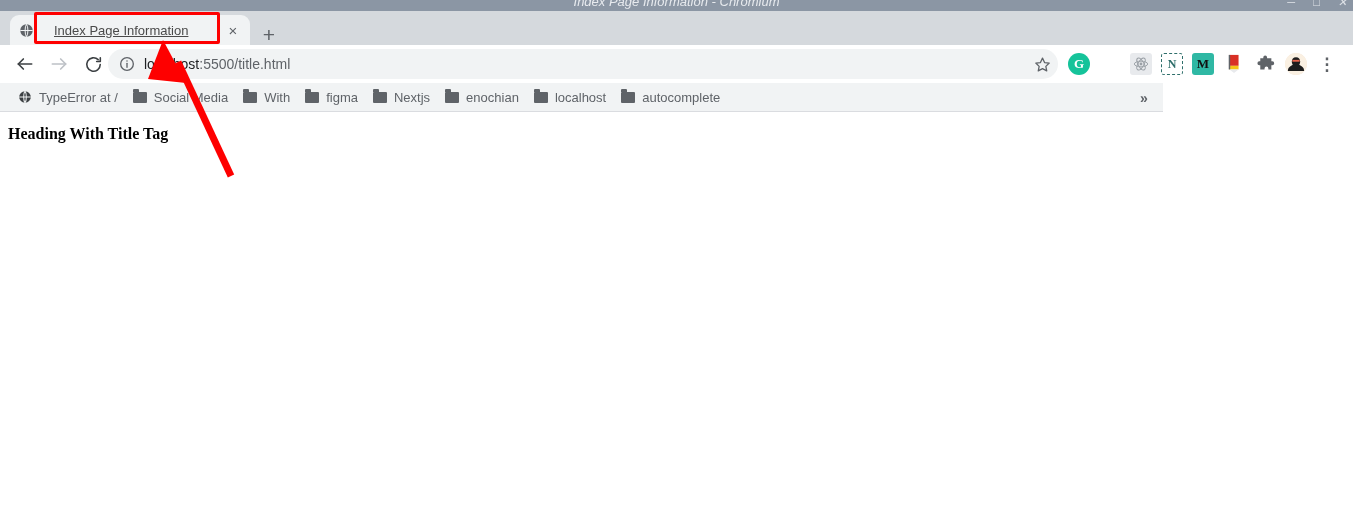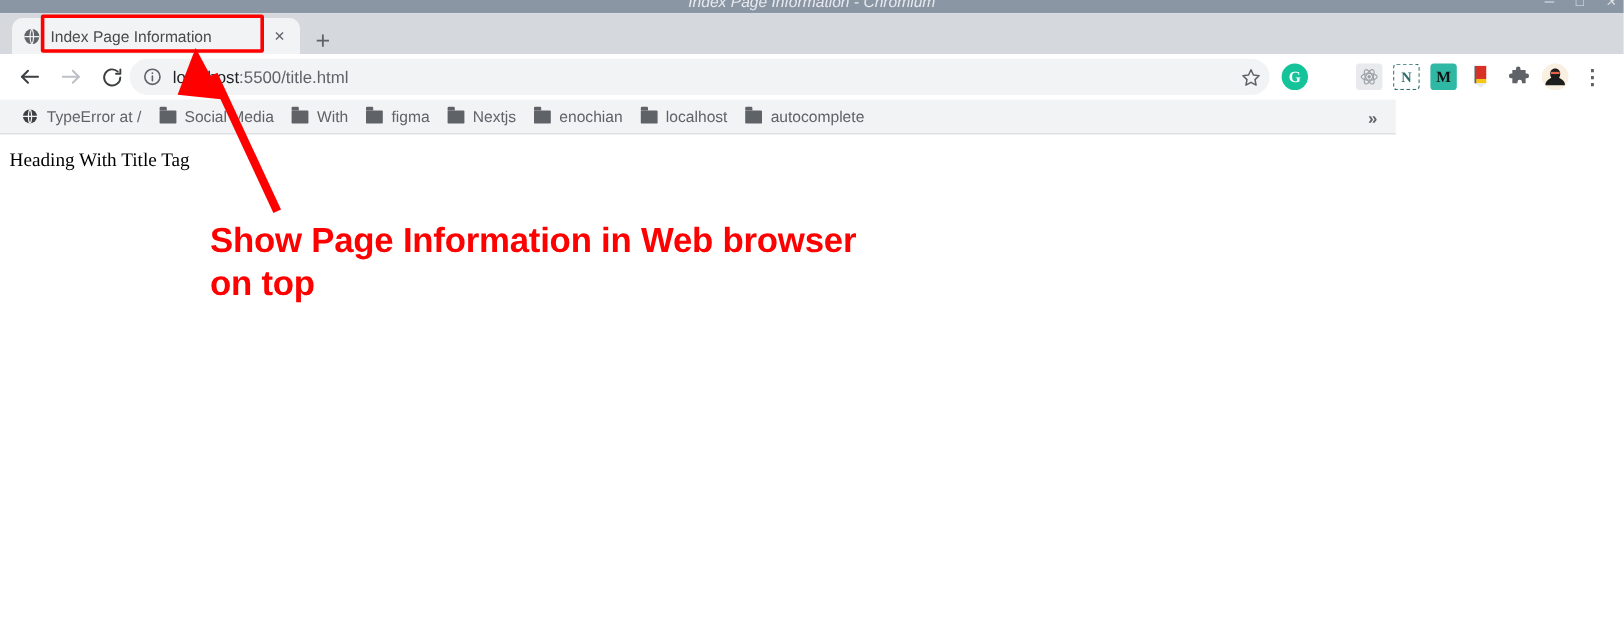--- a/index.html
+++ b/index.html
@@ -46,21 +46,22 @@
   }
   .tab-favicon {
     width: 16px; height: 16px; flex: 0 0 16px;
     margin-right: 4px;
     display: flex; align-items: center; justify-content: center;
   }
   .tab-title {
     font-size: 13px; color: #4a4a4a;
     white-space: nowrap; overflow: hidden; text-overflow: ellipsis;
     flex: 1 1 auto;
-    padding-left: 4px;
+    padding-left: 16px;
+    text-decoration: underline;
   }
   .tab-close {
     width: 18px; height: 18px; flex: 0 0 18px;
     display: flex; align-items: center; justify-content: center;
     font-size: 15px; color: #5f6368; line-height: 1;
   }
   .newtab {
     position: absolute; left: 256px; top: 10px;
     width: 26px; height: 26px;
     display: flex; align-items: center; justify-content: center;
@@ -159,21 +160,21 @@
   }
 
   
   .viewport {
     position: absolute; left: 0; top: 113px; width: 1353px; height: 412px;
     background: #ffffff;
   }
   .page-heading {
     position: absolute; left: 8px; top: 12px;
     font-family: "Liberation Serif", serif;
-    font-size: 16px; font-weight: normal; color: #000000;
+    font-size: 16px; font-weight: bold; color: #000000;
   }
 
   
   .overlay {
     position: absolute; left: 0; top: 0; width: 1353px; height: 525px;
     pointer-events: none;
   }
   .annot-text {
     position: absolute; left: 175px; top: 183px;
     width: 570px;
@@ -358,14 +359,13 @@
 <div class="viewport">
   <div class="page-heading">Heading With Title Tag</div>
 </div>
 
 <div class="overlay">
   <div class="tab-highlight"></div>
   <svg width="1353" height="525" style="position:absolute;left:0;top:0;">
     <line x1="231" y1="176" x2="178" y2="62" stroke="#fe0000" stroke-width="7"></line>
     <polygon points="163,40 186,83 148,79" fill="#fe0000"></polygon>
   </svg>
-  <div class="annot-text">Show Page Information in Web browser on top</div>
 </div>
 
 </body></html>

